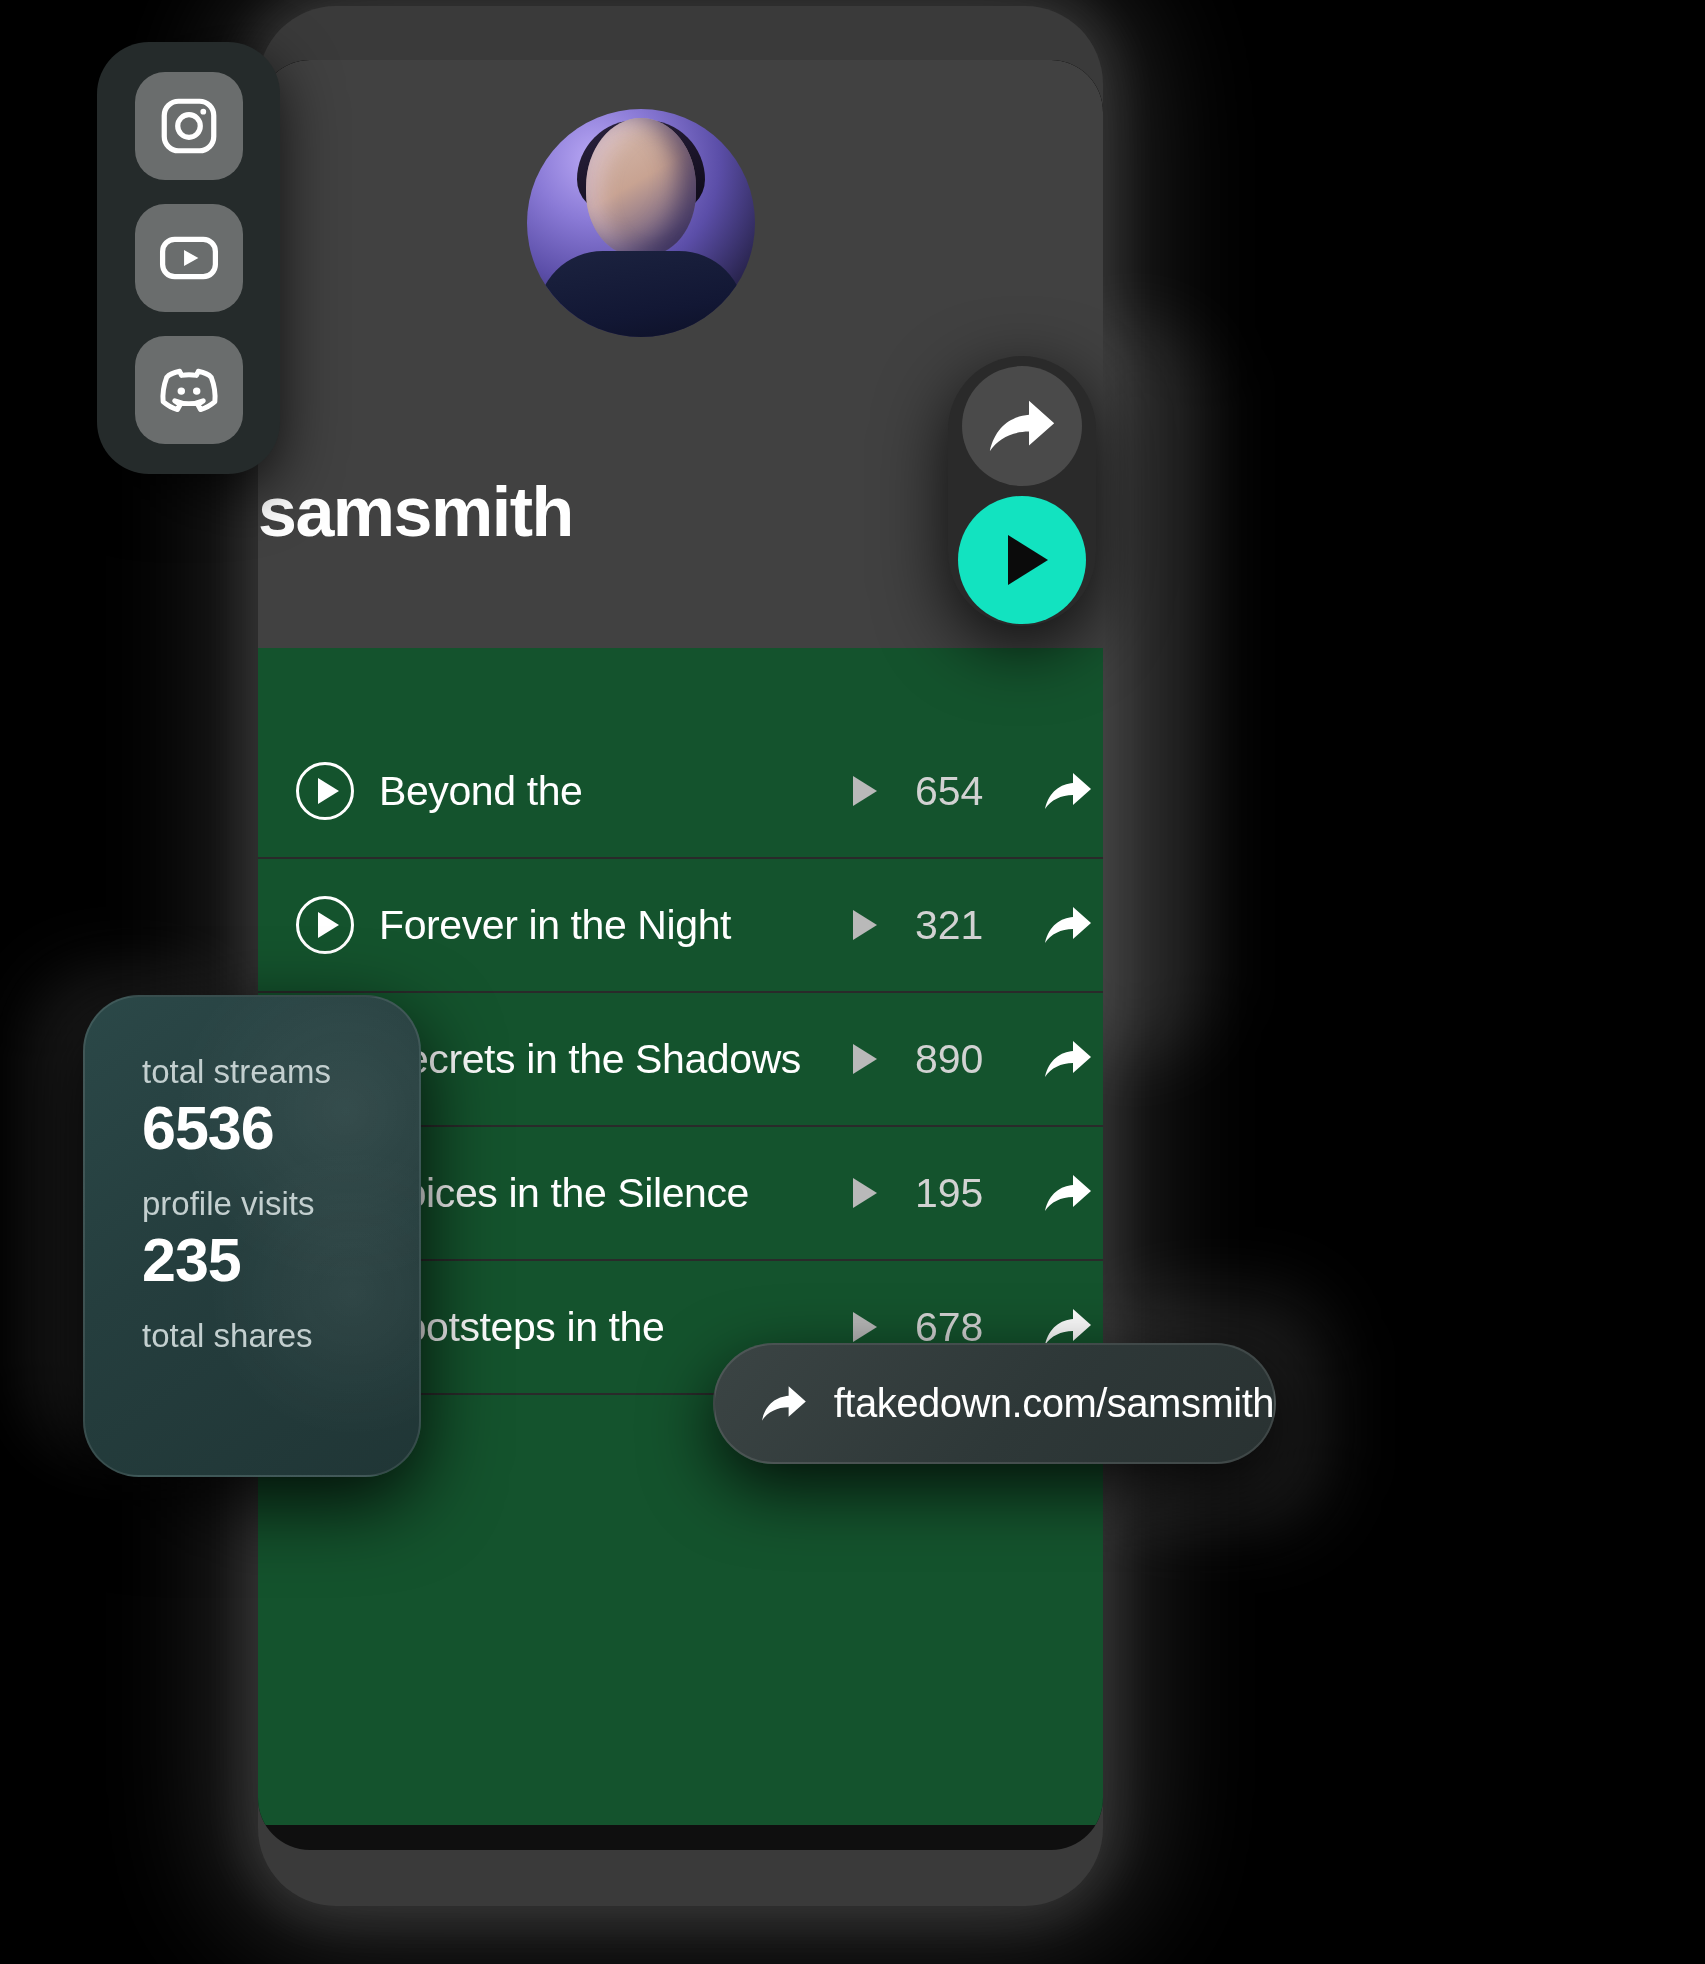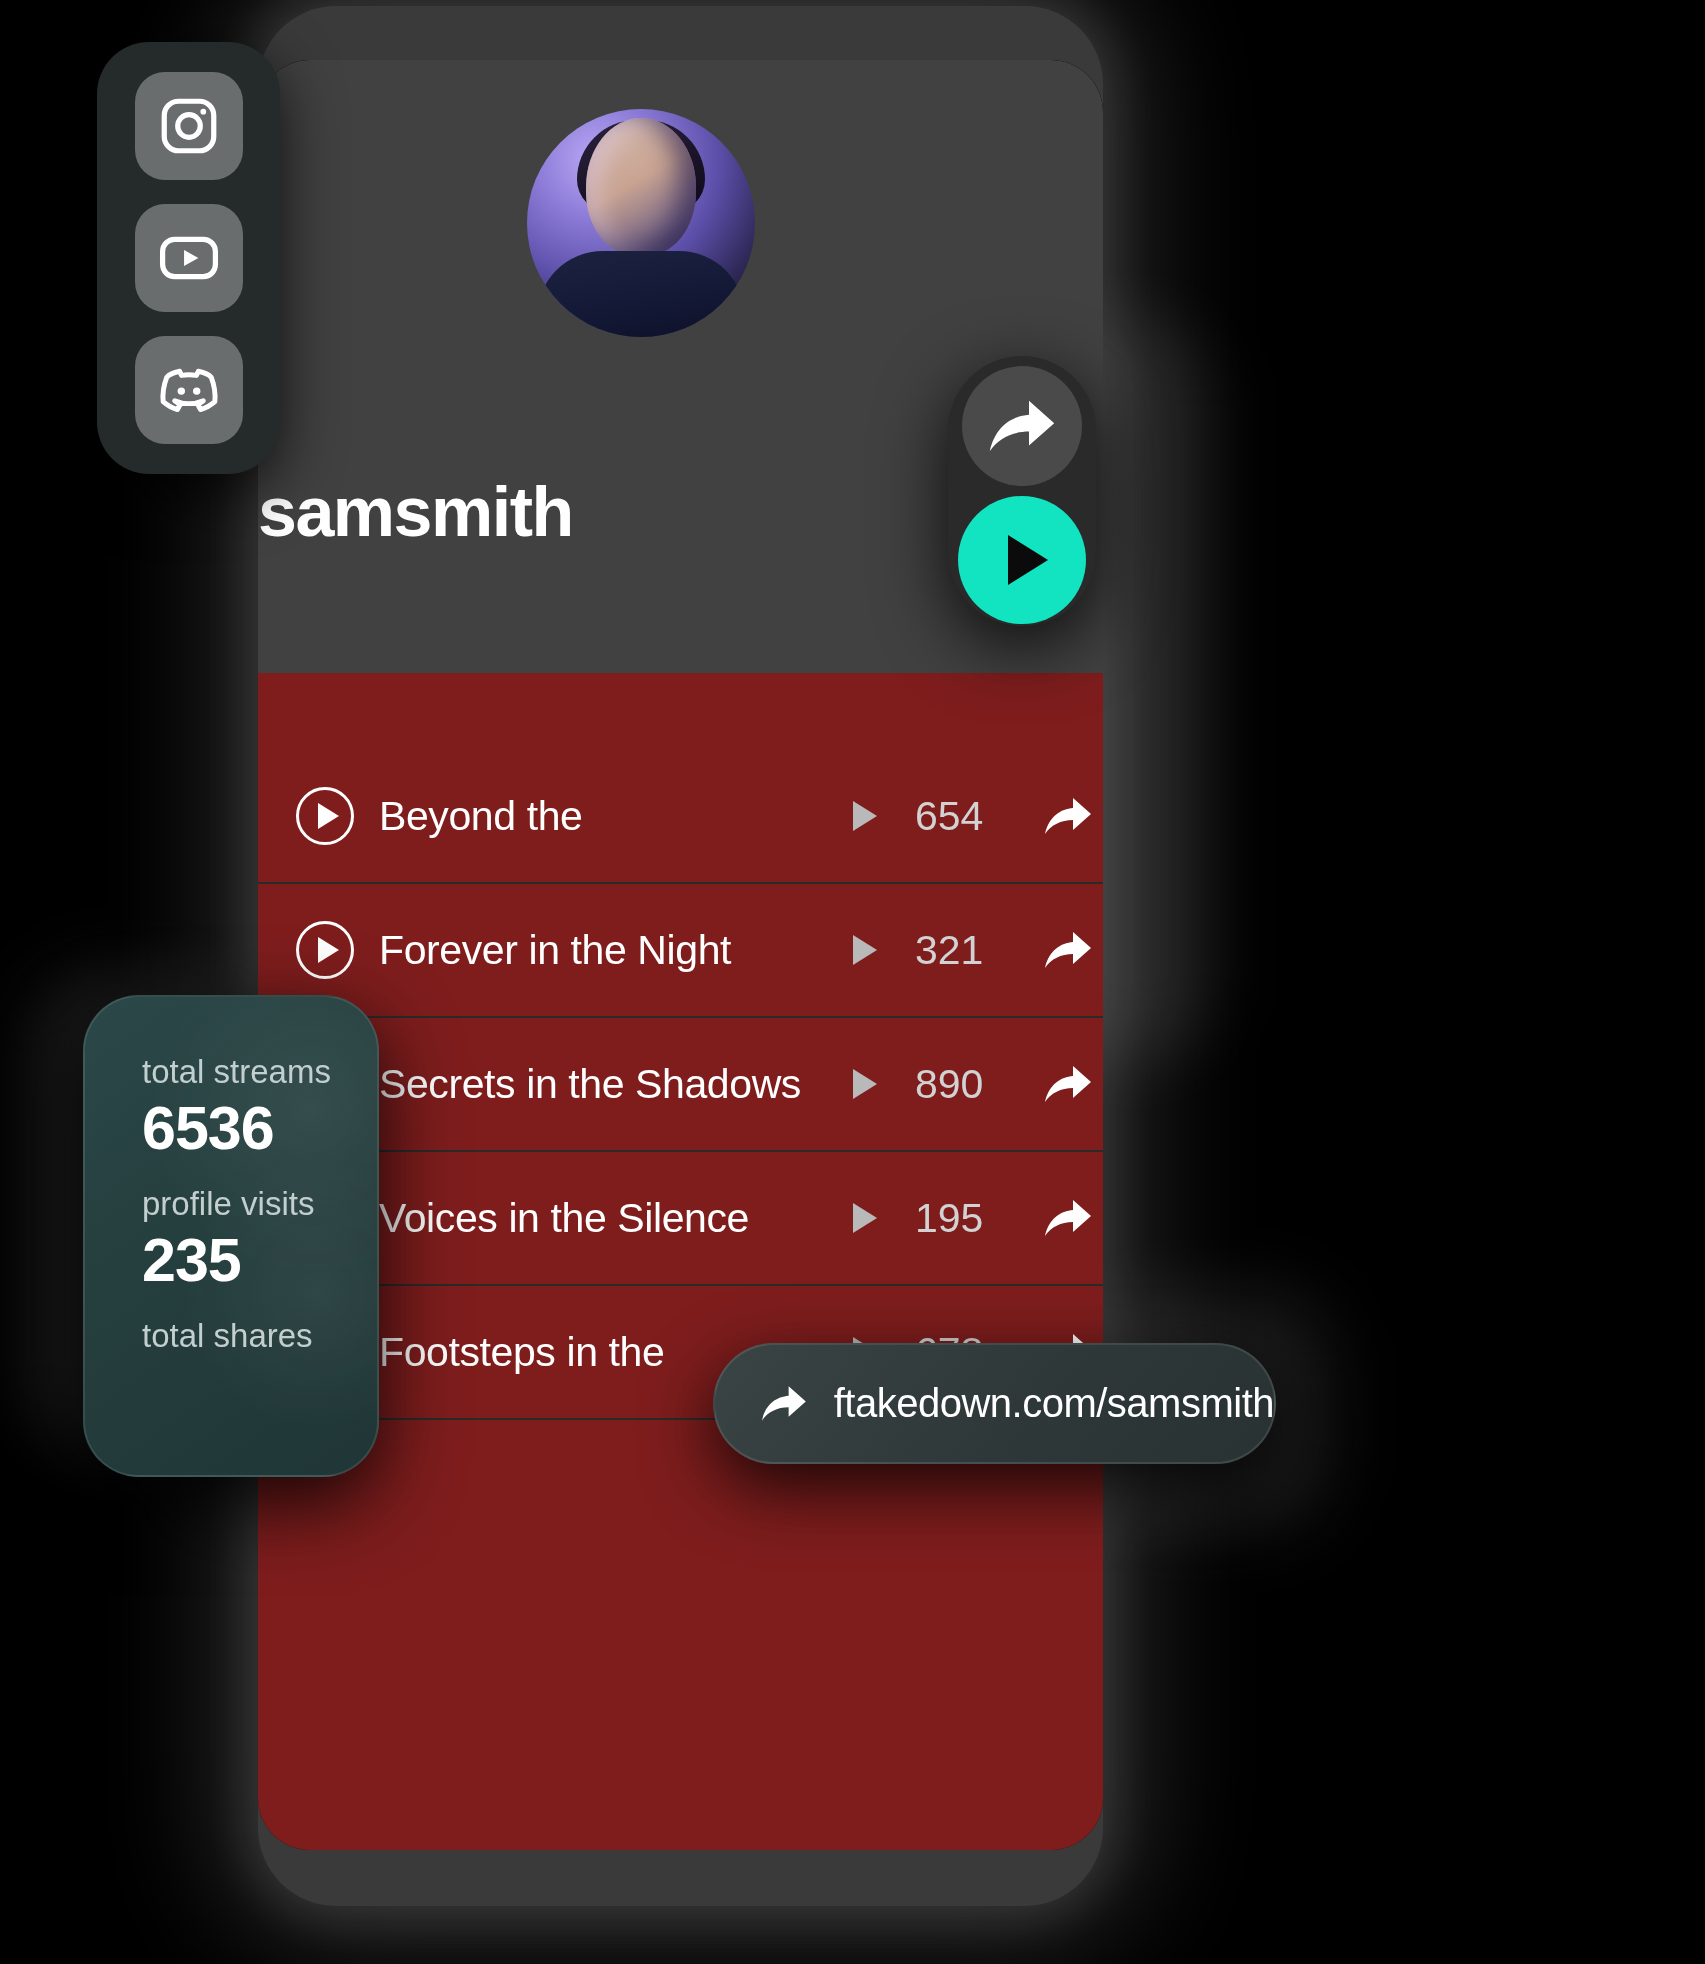--- a/index.html
+++ b/index.html
@@ -70,23 +70,23 @@
     position: absolute; left: 0; right: 0; top: 412px;
     text-align: left;
     color: #fff;
     font-size: 70px;
     font-weight: 700;
     letter-spacing: -1.5px;
   }
 
   
   .track-list {
-    position: absolute; left: 0; top: 613px;
+    position: absolute; left: 0; top: 588px;
     width: 845px; height: 1177px;
-    background: #7f1d1d;
+    background: #14532d;
   }
   .track-spacer { height: 77px; }
   .track-row {
     position: relative;
     height: 134px;
     display: flex; align-items: center;
     border-bottom: 2px solid #2a2a2a;
     padding: 0 10px 0 38px;
   }
   .track-row:first-of-type { border-top: 2px solid #2a2a2a; }
@@ -164,21 +164,21 @@
     width: 0; height: 0;
     border-left: 40px solid #0b0b0b;
     border-top: 25px solid transparent;
     border-bottom: 25px solid transparent;
     margin-left: 12px;
   }
 
   
   .stats-card {
     position: absolute; left: 83px; top: 995px;
-    width: 296px; height: 482px;
+    width: 338px; height: 482px;
     border-radius: 56px;
     background:
       radial-gradient(circle at 78% 24%, rgba(255,255,255,.07) 0%, rgba(255,255,255,0) 38%),
       radial-gradient(circle at 80% 62%, rgba(255,255,255,.06) 0%, rgba(255,255,255,0) 36%),
       linear-gradient(145deg, #2b4848 0%, #253e3e 45%, #203636 100%);
     border: 2px solid rgba(255,255,255,.10);
     box-shadow: 0 26px 80px rgba(0,0,0,.85);
     padding: 56px 0 0 57px;
   }
   .stat-label {

